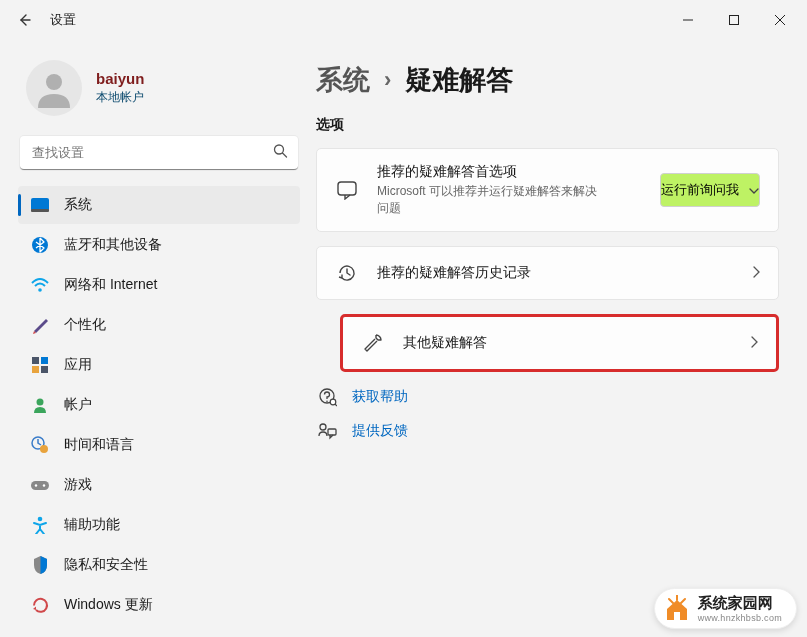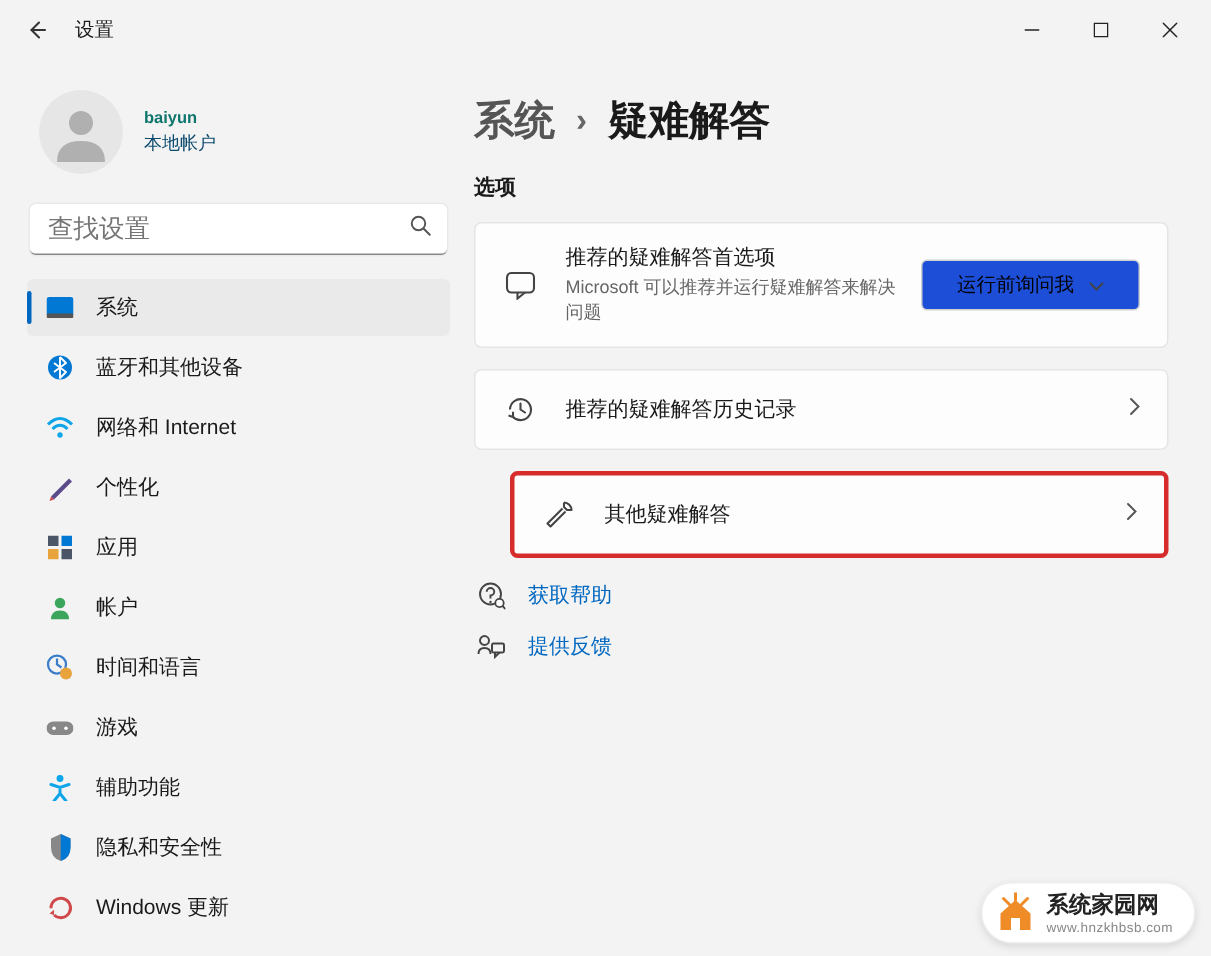--- a/index.html
+++ b/index.html
@@ -66,41 +66,41 @@
   width: 56px;
   height: 56px;
   border-radius: 50%;
   background: #e6e6e6;
   display: flex;
   align-items: center;
   justify-content: center;
   margin-right: 14px;
 }
 .user-name {
-  font-size: 11px;
+  font-size: 15px;
   font-weight: 600;
-  color: #0f766e;
+  color: #7f1d1d;
 }
 .user-sub {
   font-size: 12px;
   color: #0c4a6e;
   margin-top: 2px;
 }
 .search-wrap {
   position: relative;
   margin: 2px 12px 16px 2px;
 }
 .search-input {
   width: 100%;
   height: 34px;
   border: none;
   background: #fff;
   border-radius: 4px;
   padding: 0 36px 0 12px;
-  font-size: 17px;
+  font-size: 13px;
   color: #be185d;
   outline: none;
   border-bottom: 1.5px solid #888;
   box-shadow: 0 0 0 1px rgba(0,0,0,0.04);
 }
 .search-icon {
   position: absolute;
   right: 10px;
   top: 50%;
   transform: translateY(-50%);
@@ -200,23 +200,23 @@
   font-size: 12px;
   color: #666;
   margin-top: 2px;
   max-width: 230px;
 }
 .card-action {
   margin-left: auto;
 }
 .dropdown-btn {
   border: 1px solid #d0d0d0;
-  background: #1d4ed8;
+  background: #bef264;
   border-radius: 4px;
-  padding: 7px 23px;
+  padding: 7px 0;
   font-size: 13px;
   display: flex;
   align-items: center;
   cursor: pointer;
 }
 .dropdown-btn .chev {
   margin-left: 10px;
 }
 .card.highlight {
   border: 3px solid #d72c2c;

